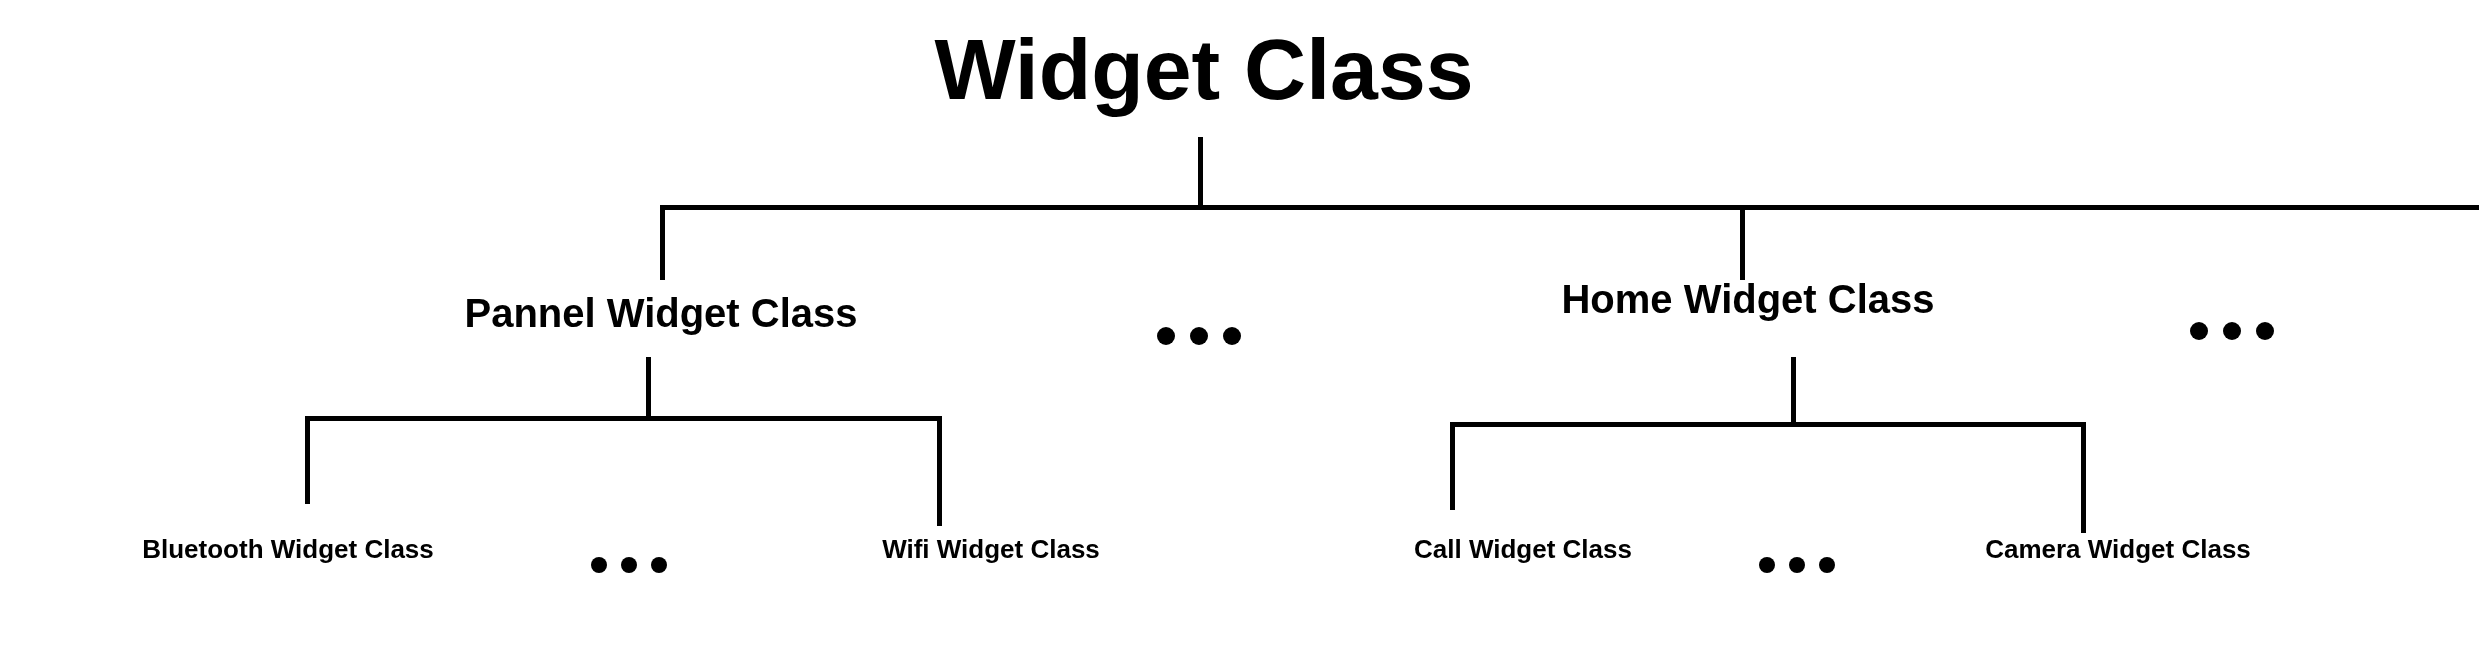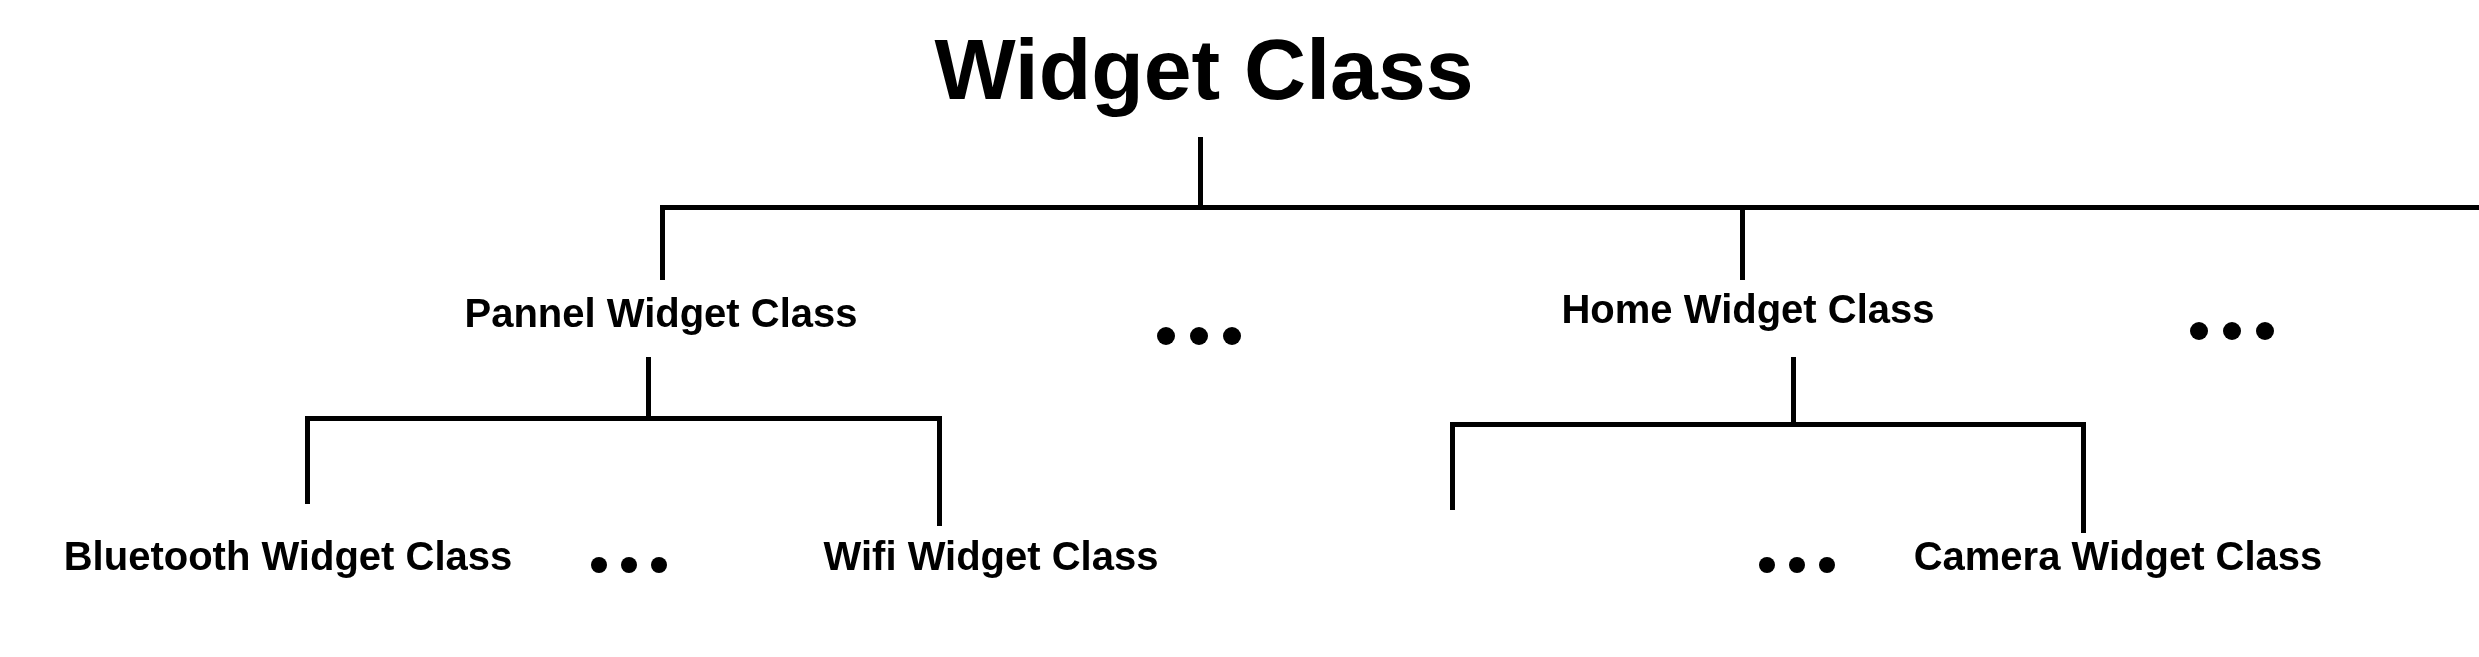--- a/index.html
+++ b/index.html
@@ -19,21 +19,21 @@
     position: absolute;
     transform: translateX(-50%);
     white-space: nowrap;
     font-weight: bold;
     color: #000000;
     line-height: 1;
     letter-spacing: 0px;
   }
   .node.title  { font-size: 86px; }
   .node.branch { font-size: 40px; }
-  .node.leaf   { font-size: 40px; }
+  .node.leaf   { font-size: 26px; }
   .line {
     position: absolute;
     background: #000000;
   }
   .line.h { height: 5px; }
   .line.v { width: 5px; }
   .ellipsis {
     position: absolute;
     transform: translateX(-50%);
     display: flex;
@@ -68,21 +68,21 @@
 
   <div class="node branch" style="left:661px; top:293px;">Pannel Widget Class</div>
 
   <div class="ellipsis" style="left:1199px; top:327px;">
     <span class="dot"></span>
     <span class="dot"></span>
     <span class="dot"></span>
 
   </div>
 
-  <div class="node branch" style="left:1748px; top:289px;">Home Widget Class</div>
+  <div class="node branch" style="left:1748px; top:279px;">Home Widget Class</div>
 
   <div class="ellipsis" style="left:2232px; top:322px;">
     <span class="dot"></span>
     <span class="dot"></span>
     <span class="dot"></span>
 
   </div>
 
   <div class="line v" style="left:646px; top:357px; height:63px;"></div>
   <div class="line h" style="left:305px; top:416px; width:637px;"></div>
@@ -98,20 +98,21 @@
 
   <div class="ellipsis sm" style="left:629px; top:557px;">
     <span class="dot"></span>
     <span class="dot"></span>
     <span class="dot"></span>
 
   </div>
 
   <div class="node leaf" style="left:943px; top:536px;margin-left:48px;">Wifi Widget Class</div>
 
+  <div class="node leaf" style="left:1523px; top:536px;">Call Widget Class</div>
 
   <div class="ellipsis sm" style="left:1797px; top:557px;">
     <span class="dot"></span>
     <span class="dot"></span>
     <span class="dot"></span>
 
   </div>
 
   <div class="node leaf" style="left:2118px; top:536px;">Camera Widget Class</div>
 

